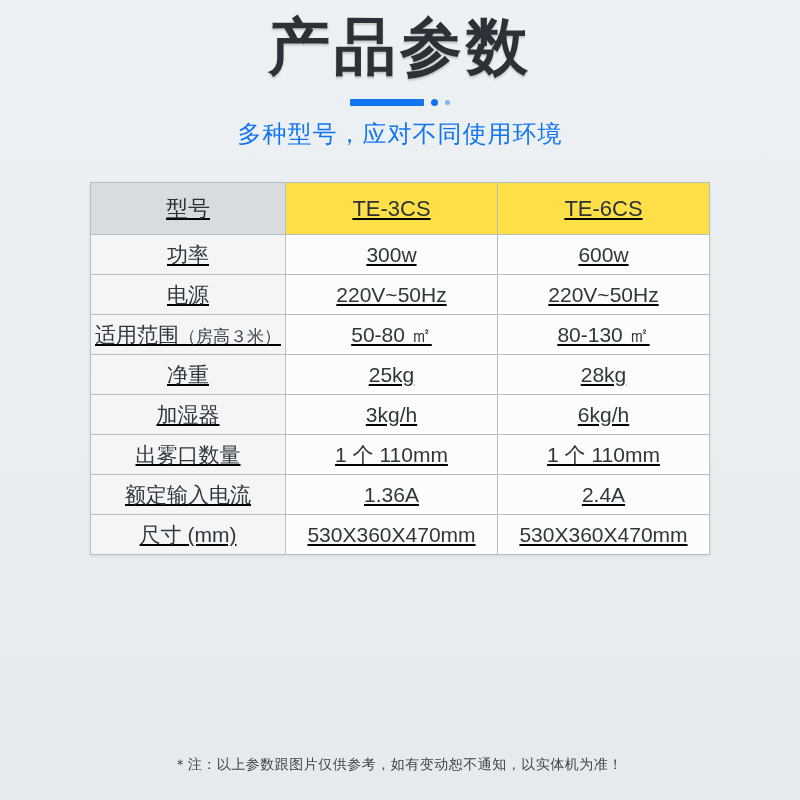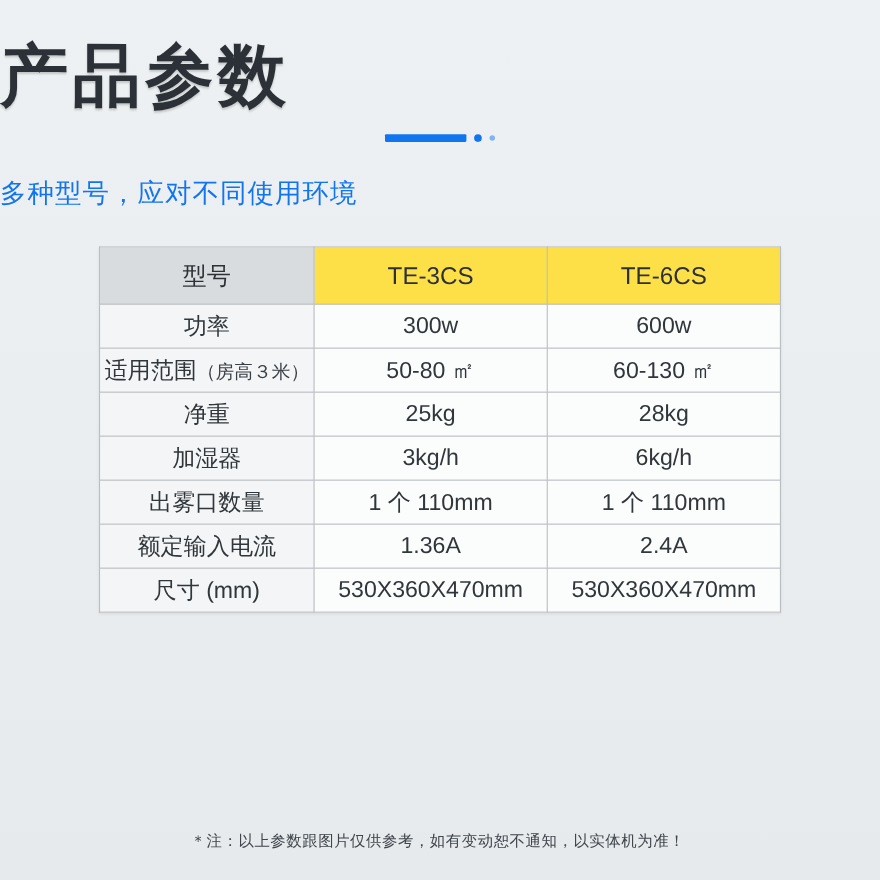--- a/index.html
+++ b/index.html
@@ -14,21 +14,22 @@
   .page {
     position: relative;
     width: 800px;
     height: 800px;
     background: linear-gradient(180deg, #eef1f3 0%, #e9edef 60%, #e6eaec 100%);
     overflow: hidden;
   }
 
   
   .header {
-    padding-top: 34px;
+    padding-top: 11px;
+    text-align: center;
   }
   .title {
     font-size: 62px;
     font-weight: bold;
     letter-spacing: 4px;
     color: #2c3137;
     line-height: 1.15;
     text-shadow: 0 2px 2px rgba(0,0,0,0.18);
   }
   .divider {
@@ -51,36 +52,37 @@
     height: 7px;
     background: #1275f0;
     border-radius: 50%;
   }
   .divider .dot.small {
     width: 5px;
     height: 5px;
     background: #7fb4f3;
   }
   .subtitle {
-    margin-top: 31px;
+    margin-top: 12px;
     font-size: 24px;
     color: #1275f0;
     letter-spacing: 1px;
   }
 
   
   .table-wrap {
     margin: 32px auto 0 auto;
     width: 620px;
   }
   table {
     width: 100%;
     border-collapse: collapse;
     background: #fafbfb;
     box-shadow: 0 1px 3px rgba(0,0,0,0.08);
+    text-decoration: underline;
   }
   td {
     border: 1px solid #b9bec2;
     height: 40px;
     text-align: center;
     font-size: 21px;
     color: #31363b;
     padding: 2px 4px;
     background: #fbfcfc;
     white-space: nowrap;
@@ -136,25 +138,30 @@
           <td>TE-3CS</td>
           <td>TE-6CS</td>
         </tr>
 
         <tr>
           <td class="label">功率</td>
           <td>300w</td>
           <td>600w</td>
         </tr>
 
+        <tr>
+          <td class="label">电源</td>
+          <td>220V~50Hz</td>
+          <td>220V~50Hz</td>
+        </tr>
 
         <tr>
           <td class="label"><span>适用范围</span><span class="sub">（房高３米）</span></td>
           <td>50-80 ㎡</td>
-          <td>60-130 ㎡</td>
+          <td>80-130 ㎡</td>
         </tr>
 
         <tr>
           <td class="label">净重</td>
           <td>25kg</td>
           <td>28kg</td>
         </tr>
 
         <tr>
           <td class="label">加湿器</td>

